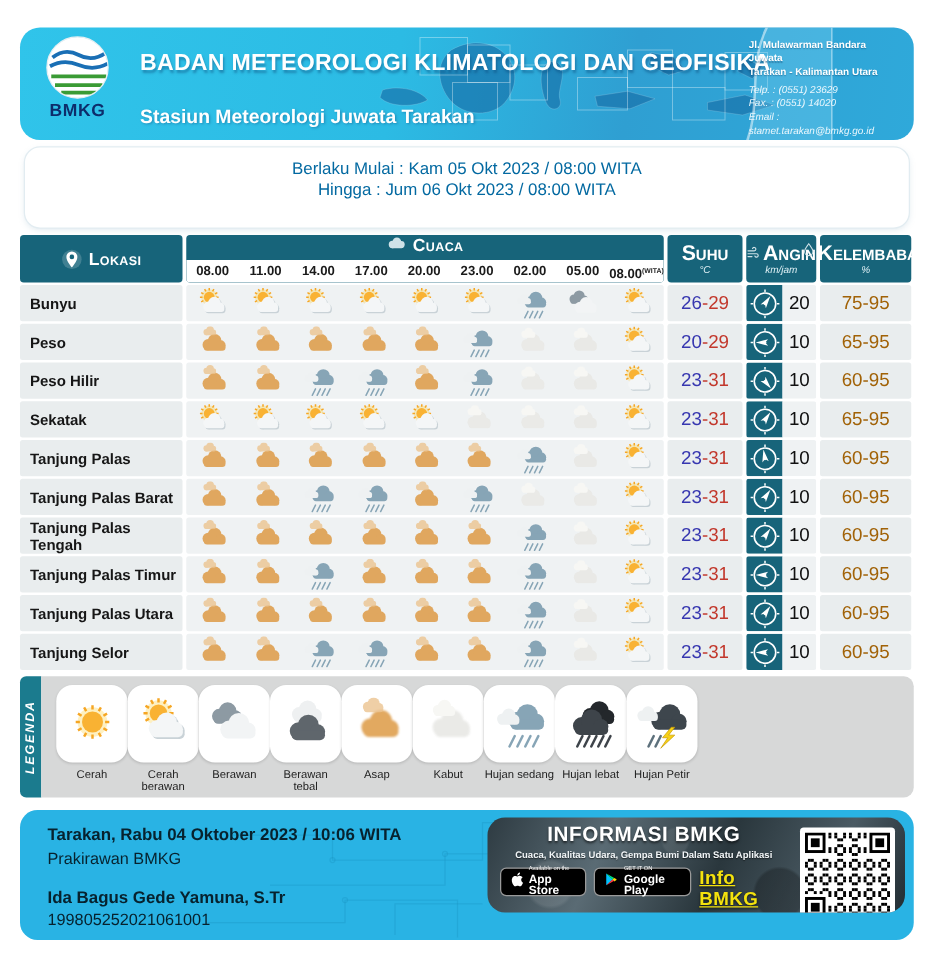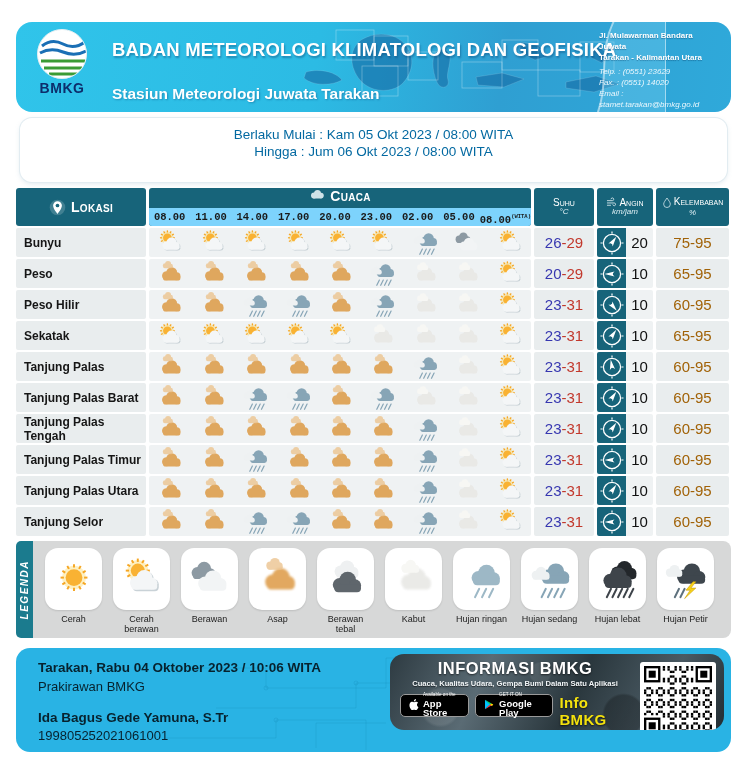--- a/index.html
+++ b/index.html
@@ -32,27 +32,27 @@
   .title-card .main{ font-size:17px; font-weight:bold; color:#101010; letter-spacing:.3px;}
   .title-card .sub{ font-size:13.5px; color:#0369a1; margin-top:2px;}
   
   .tbl{ position:absolute; left:16px; top:188px; width:715px;}
   .thead{ display:flex; gap:3px; height:38px;}
   .hbox{ background:#17647a; color:#fff; border-radius:3px; display:flex;
     align-items:center; justify-content:center; }
   .h-lokasi{ width:130px; gap:5px;}
   .h-cuaca{ width:382px; flex-direction:column; padding:0; overflow:hidden;}
   .h-cuaca .top{ height:20px; width:100%; display:flex; align-items:flex-start; justify-content:center; gap:5px;}
-  .h-cuaca .times{ height:18px; width:100%; background:#7dd3fc; display:flex;font-family:Liberation Mono, monospace;}
+  .h-cuaca .times{ height:18px; width:100%; background:#ffffff; display:flex;}
   .h-cuaca .times span{ flex:1; text-align:center; font-size:10.5px; font-weight:bold; color:#1a1a1a; line-height:18px;}
   .h-cuaca .times span sup{ font-size:5.5px;}
   .h-small{ flex-direction:column; line-height:1.05;}
   .h-suhu{ width:60px;} .h-angin{ width:56px;} .h-kelem{ width:73px;}
   .cap{ font-variant:small-caps; font-weight:bold; font-size:14px; letter-spacing:.3px;}
-  .cap-sm{ font-variant:small-caps; font-weight:normal; font-size:10px;}
+  .cap-sm{ font-variant:small-caps; font-weight:bold; font-size:17px;}
   .unit{ font-size:8px; font-style:italic; color:#dff0f5;}
   .hic{ display:flex; align-items:center;}
   .rows .trow{ display:flex; gap:3px; margin-top:2px; height:29px;}
   .c-name{ width:130px; background:#e9edee; font-size:12px; font-weight:bold; color:#161616;
     display:flex; align-items:center; padding-left:8px; border-radius:2px;}
   .c-icons{ width:382px; background:#eff2f3; display:flex; border-radius:2px;}
   .c-icons .slot{ flex:1; display:flex; align-items:center; justify-content:center;}
   .c-suhu{ width:60px; background:#e9edee; display:flex; align-items:center; justify-content:center;
     font-size:15px; border-radius:2px;}
   .t-min{ color:#3737b0;} .t-dash,.t-max{ color:#c2382c;}
@@ -62,21 +62,21 @@
     font-size:15px; color:#111;}
   .c-kelem{ width:73px; background:#e9edee; display:flex; align-items:center; justify-content:center;
     font-size:15px; color:#a16207; border-radius:2px;}
   
   .legend{ position:absolute; left:16px; top:541px; width:715px; height:97px; display:flex;}
   .legend .tab{ width:17px; background:#1b7b8e; border-radius:5px 0 0 5px; display:flex;
     align-items:center; justify-content:center;}
   .legend .tab span{ writing-mode:vertical-rl; transform:rotate(180deg); color:#fff;
     font-size:10px; font-weight:bold; font-style:italic; letter-spacing:1.5px;}
   .legend .strip{ flex:1; background:#d7d8d8; border-radius:0 8px 8px 0; display:flex;
-    gap:11px; padding:7px 0 0 12px;}
+    padding:7px 0 0 12px;}
   .litem{ width:57px; text-align:center;}
   .litem .card{ width:57px; height:62px; background:#fff; border-radius:13px; display:flex;
     align-items:center; justify-content:center; box-shadow:0 1px 2px rgba(0,0,0,.12);}
   .litem .lbl{ font-size:9px; color:#222; margin-top:4px;}
   
   .footer{ position:absolute; left:16px; top:648px; width:715px; height:104px;
     background:#29b3e4; border-radius:14px; overflow:hidden;}
   .footer svg.circuit{ position:absolute; left:0; top:0; opacity:.5;}
   .sig{ position:absolute; left:22px; top:11px; color:#07222e; line-height:1.3;}
   .sig .issued{ font-size:13.5px; font-weight:bold;}
@@ -96,21 +96,21 @@
   .info .ititle{ font-size:16.5px; font-weight:bold; color:#fff; text-align:center; letter-spacing:.5px;
     text-shadow:0 1px 2px rgba(0,0,0,.6);}
   .info .isub{ font-size:7.6px; font-weight:bold; color:#f2f6f8; text-align:center; margin-top:1px;
     text-shadow:0 1px 1px rgba(0,0,0,.6);}
   .badges{ display:flex; align-items:flex-start; gap:6px; margin-top:6px;}
   .badge{ height:23px; background:#000; border:1px solid #9a9a9a; border-radius:5px;
     display:flex; align-items:center; gap:4px; padding:0 7px; color:#fff;}
   .badge .bt{ line-height:1;}
   .badge .bt .s1{ font-size:4.6px; display:block;}
   .badge .bt .s2{ font-size:9.5px; font-weight:bold; display:block; margin-top:1px;}
-  .appname{ font-size:15px; font-weight:800; color:#f4e20e; text-shadow:0 1px 2px rgba(0,0,0,.7); letter-spacing:.3px;}
+  .appname{ font-size:15px; font-weight:800; color:#f4e20e; text-shadow:0 1px 2px rgba(0,0,0,.7); letter-spacing:.3px;text-decoration:underline;}
   .social{ display:flex; align-items:center; gap:13px; margin-top:7px;}
   .social .sitem{ display:flex; align-items:center; gap:4px; color:#fff; font-size:9.5px; font-weight:bold;
     text-shadow:0 1px 1px rgba(0,0,0,.6);}
   .qr{ position:absolute; right:8px; top:8px; width:76px; height:76px; background:#fff;
     border-radius:3px; padding:4px;}
 </style>
 </head>
 <body>
 
 <div class="banner">
@@ -2648,59 +2648,59 @@
               <circle cx="21.5" cy="17.5" r="4.6"></circle>
               <rect x="6" y="16.5" width="20" height="6" rx="3"></rect>
             </g>
           </svg>
         </div>
         <div class="lbl">Berawan</div>
       </div>
       <div class="litem">
         <div class="card">
           <svg width="42" height="42" viewBox="0 0 28 30">
+            <g transform="translate(2 -4) scale(0.8)" fill="#eef0f1">
+              <circle cx="10" cy="17" r="5.2"></circle>
+              <circle cx="16" cy="13.5" r="6.3"></circle>
+              <circle cx="21.5" cy="17.5" r="4.6"></circle>
+              <rect x="6" y="16.5" width="20" height="6" rx="3"></rect>
+            </g>
+            <g transform="translate(0 3) scale(0.95)" fill="#5f666c">
+              <circle cx="10" cy="17" r="5.2"></circle>
+              <circle cx="16" cy="13.5" r="6.3"></circle>
+              <circle cx="21.5" cy="17.5" r="4.6"></circle>
+              <rect x="6" y="16.5" width="20" height="6" rx="3"></rect>
+            </g>
+          </svg>
+        </div>
+        <div class="lbl">Berawan tebal</div>
+      </div>
+      <div class="litem">
+        <div class="card">
+          <svg width="42" height="42" viewBox="0 0 28 30">
             <defs>
               <filter id="b" x="-30%" y="-30%" width="160%" height="160%">
                 <feGaussianBlur stdDeviation="0.7"></feGaussianBlur>
               </filter>
             </defs>
             <g transform="translate(0 0) scale(1)" fill="#dd9a45" filter="url(#b)" opacity=".85">
               <circle cx="10" cy="17" r="5.2"></circle>
               <circle cx="16" cy="13.5" r="6.3"></circle>
               <circle cx="21.5" cy="17.5" r="4.6"></circle>
               <rect x="6" y="16.5" width="20" height="6" rx="3"></rect>
             </g>
             <g transform="translate(3 -4) scale(0.55)" fill="#ecc490" filter="url(#b)" opacity=".8">
               <circle cx="10" cy="17" r="5.2"></circle>
               <circle cx="16" cy="13.5" r="6.3"></circle>
               <circle cx="21.5" cy="17.5" r="4.6"></circle>
               <rect x="6" y="16.5" width="20" height="6" rx="3"></rect>
             </g>
           </svg>
         </div>
         <div class="lbl">Asap</div>
-      </div>
-      <div class="litem">
-        <div class="card">
-          <svg width="42" height="42" viewBox="0 0 28 30">
-            <g transform="translate(2 -4) scale(0.8)" fill="#eef0f1">
-              <circle cx="10" cy="17" r="5.2"></circle>
-              <circle cx="16" cy="13.5" r="6.3"></circle>
-              <circle cx="21.5" cy="17.5" r="4.6"></circle>
-              <rect x="6" y="16.5" width="20" height="6" rx="3"></rect>
-            </g>
-            <g transform="translate(0 3) scale(0.95)" fill="#5f666c">
-              <circle cx="10" cy="17" r="5.2"></circle>
-              <circle cx="16" cy="13.5" r="6.3"></circle>
-              <circle cx="21.5" cy="17.5" r="4.6"></circle>
-              <rect x="6" y="16.5" width="20" height="6" rx="3"></rect>
-            </g>
-          </svg>
-        </div>
-        <div class="lbl">Berawan tebal</div>
       </div>
       <div class="litem">
         <div class="card">
           <svg width="42" height="42" viewBox="0 0 28 30">
             <defs>
               <filter id="b" x="-30%" y="-30%" width="160%" height="160%">
                 <feGaussianBlur stdDeviation="0.7"></feGaussianBlur>
               </filter>
             </defs>
             <g transform="translate(0 0) scale(1)" fill="#e9e9e6" filter="url(#b)" opacity=".95">
@@ -2711,36 +2711,20 @@
             </g>
             <g transform="translate(2 -3) scale(0.6)" fill="#f7f7f4" filter="url(#b)">
               <circle cx="10" cy="17" r="5.2"></circle>
               <circle cx="16" cy="13.5" r="6.3"></circle>
               <circle cx="21.5" cy="17.5" r="4.6"></circle>
               <rect x="6" y="16.5" width="20" height="6" rx="3"></rect>
             </g>
           </svg>
         </div>
         <div class="lbl">Kabut</div>
-      </div>
-      <div class="litem">
-        <div class="card">
-          <svg width="42" height="42" viewBox="0 0 28 30">
-            <g transform="translate(2 -2) scale(0.95)" fill="#9db8c6">
-              <circle cx="10" cy="17" r="5.2"></circle>
-              <circle cx="16" cy="13.5" r="6.3"></circle>
-              <circle cx="21.5" cy="17.5" r="4.6"></circle>
-              <rect x="6" y="16.5" width="20" height="6" rx="3"></rect>
-            </g>
-            <line x1="12" y1="22" x2="9" y2="28" stroke="#9db8c6" stroke-width="1.4" stroke-linecap="round"></line>
-            <line x1="17" y1="22" x2="14" y2="28" stroke="#9db8c6" stroke-width="1.4" stroke-linecap="round"></line>
-            <line x1="22" y1="22" x2="19" y2="28" stroke="#9db8c6" stroke-width="1.4" stroke-linecap="round"></line>
-          </svg>
-        </div>
-        <div class="lbl">Hujan ringan</div>
       </div>
       <div class="litem">
         <div class="card">
           <svg width="42" height="42" viewBox="0 0 28 30">
             <g transform="translate(3 -3) scale(0.95)" fill="#87a5b6">
               <circle cx="10" cy="17" r="5.2"></circle>
               <circle cx="16" cy="13.5" r="6.3"></circle>
               <circle cx="21.5" cy="17.5" r="4.6"></circle>
               <rect x="6" y="16.5" width="20" height="6" rx="3"></rect>
             </g>

